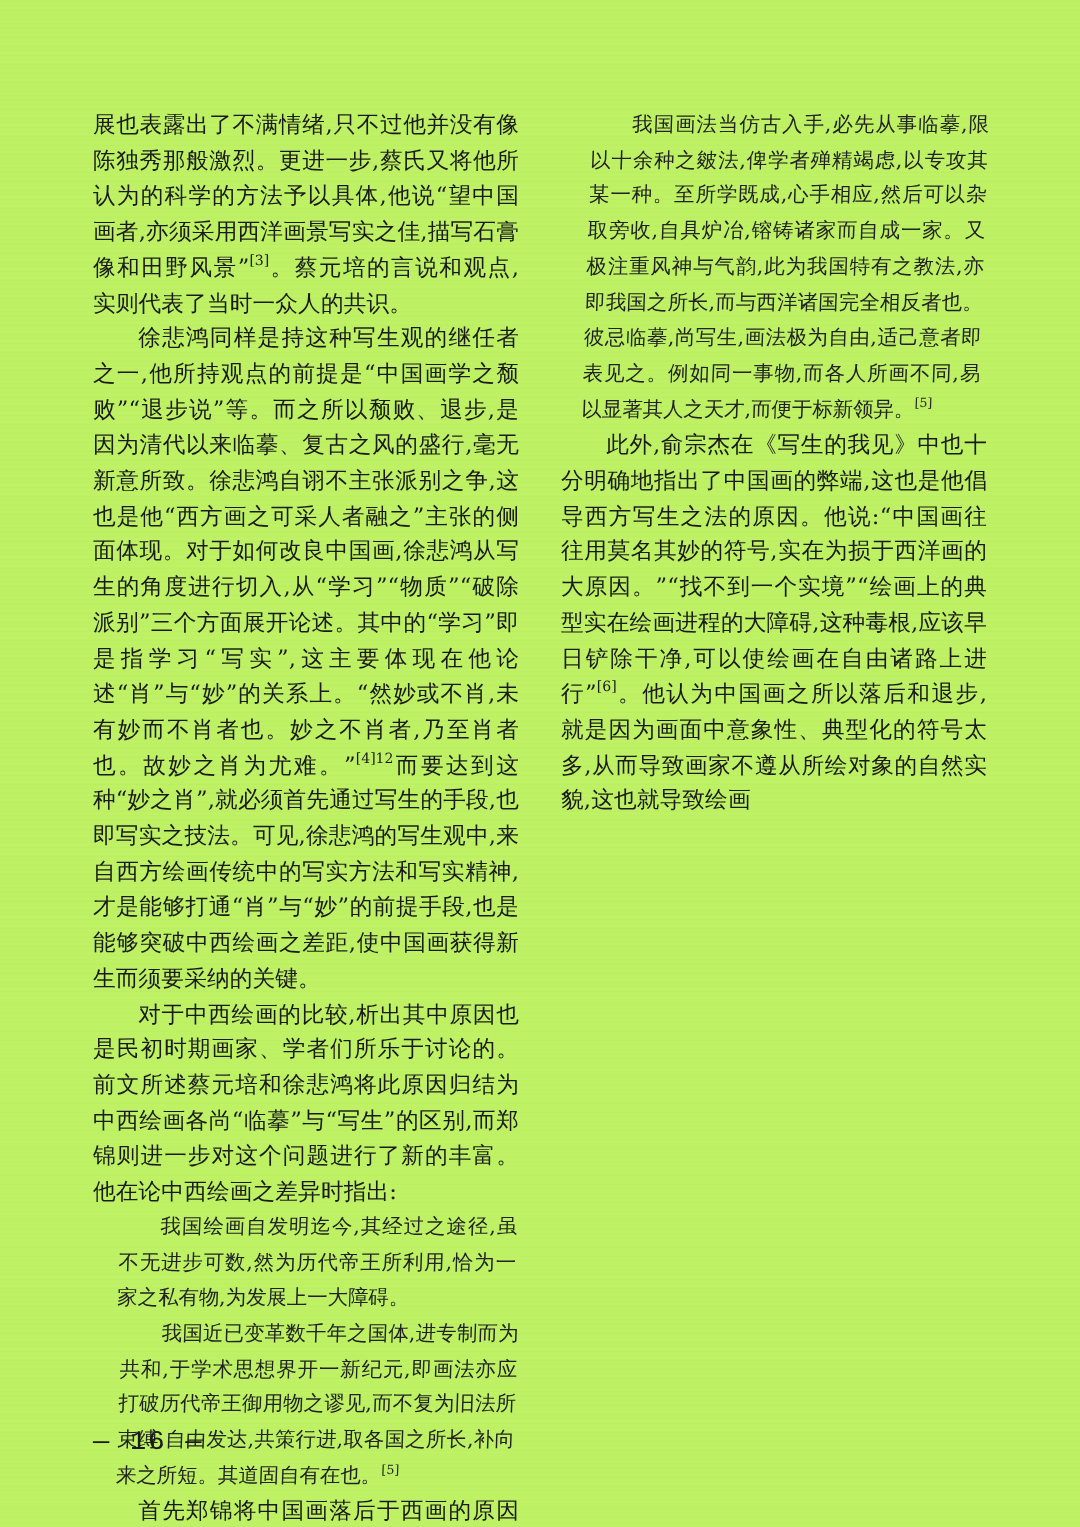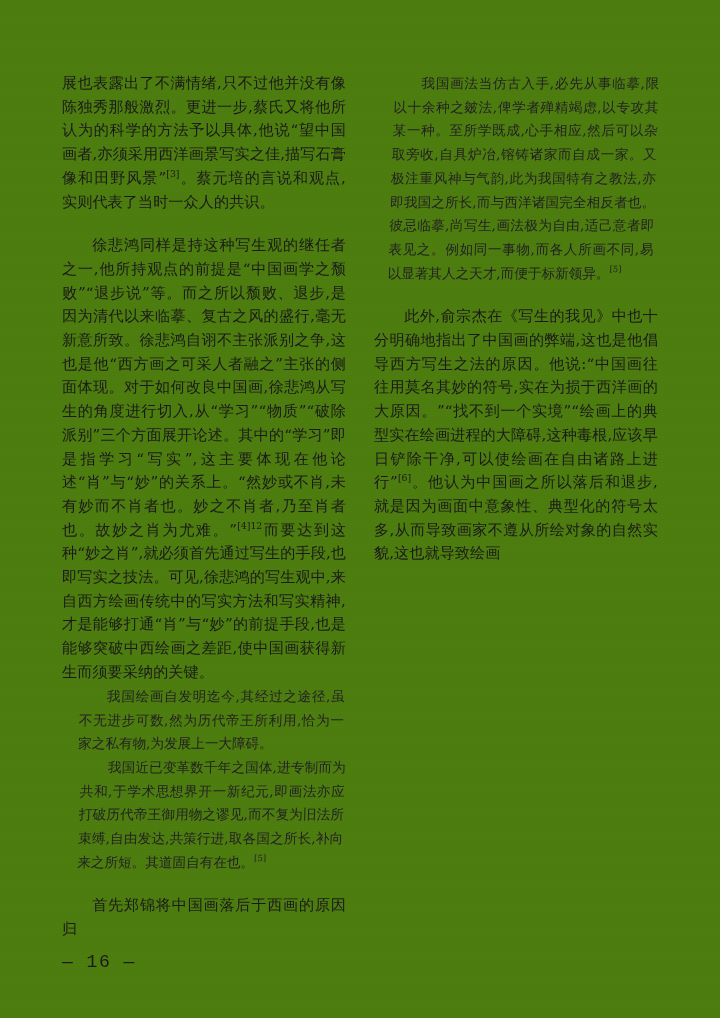--- a/index.html
+++ b/index.html
@@ -14,21 +14,21 @@
     color: #151515;
     overflow: hidden;
     position: relative;
   }
 
   .page {
     position: absolute;
     left: 0; top: 0;
     width: 720px;
     height: 1018px;
-    background: #4d7c0f;
+    background: #bef264;
   }
 
   .columns {
     position: absolute;
     left: 62px;
     top: 72px;
     width: 596px;
     height: 860px;
     display: flex;
     flex-direction: row;
@@ -48,21 +48,20 @@
     line-height: 23.7px;
     text-align: justify;
     text-justify: inter-ideograph;
     letter-spacing: 0.1px;
     color: #1a1a1a;
     text-indent: 0;
     word-break: break-all;
   }
   p.body-par.indent {
     text-indent: 2em;
-    margin-top: 20px;
   }
 
   
   .quote-block {
     margin: 0;
     padding-left: 17px;
     padding-right: 2px;
   }
   p.quote-par {
     margin: 0;
@@ -110,20 +109,21 @@
 </head>
 <body>
 
 <div class="page">
 
   <div class="columns">
 
     <div class="column" id="col-left">
         <p class="body-par">展也表露出了不满情绪,只不过他并没有像陈独秀那般激烈。更进一步,蔡氏又将他所认为的科学的方法予以具体,他说“望中国画者,亦须采用西洋画景写实之佳,描写石膏像和田野风景”<sup class="ref">[3]</sup><span>。蔡元培的言说和观点,实则代表了当时一众人的共识。</span></p>
         <p class="body-par indent">徐悲鸿同样是持这种写生观的继任者之一,他所持观点的前提是“中国画学之颓败”“退步说”等。而之所以颓败、退步,是因为清代以来临摹、复古之风的盛行,毫无新意所致。徐悲鸿自诩不主张派别之争,这也是他“西方画之可采人者融之”主张的侧面体现。对于如何改良中国画,徐悲鸿从写生的角度进行切入,从“学习”“物质”“破除派别”三个方面展开论述。其中的“学习”即是指学习“写实”,这主要体现在他论述“肖”与“妙”的关系上。“然妙或不肖,未有妙而不肖者也。妙之不肖者,乃至肖者也。故妙之肖为尤难。”<sup class="ref">[4]12</sup><span>而要达到这种“妙之肖”,就必须首先通过写生的手段,也即写实之技法。可见,徐悲鸿的写生观中,来自西方绘画传统中的写实方法和写实精神,才是能够打通“肖”与“妙”的前提手段,也是能够突破中西绘画之差距,使中国画获得新生而须要采纳的关键。</span></p>
+        <p class="body-par indent">对于中西绘画的比较,析出其中原因也是民初时期画家、学者们所乐于讨论的。前文所述蔡元培和徐悲鸿将此原因归结为中西绘画各尚“临摹”与“写生”的区别,而郑锦则进一步对这个问题进行了新的丰富。他在论中西绘画之差异时指出:</p>
         <div class="quote-block">
           <p class="quote-par">我国绘画自发明迄今,其经过之途径,虽不无进步可数,然为历代帝王所利用,恰为一家之私有物,为发展上一大障碍。</p>
           <p class="quote-par">我国近已变革数千年之国体,进专制而为共和,于学术思想界开一新纪元,即画法亦应打破历代帝王御用物之谬见,而不复为旧法所束缚,自由发达,共策行进,取各国之所长,补向来之所短。其道固自有在也。<sup class="ref">[5]</sup></p>
         </div>
         <p class="body-par indent">首先郑锦将中国画落后于西画的原因归</p>
       </div>
 
     <div class="column" id="col-right">
         <div class="quote-block">
           <p class="quote-par">我国画法当仿古入手,必先从事临摹,限以十余种之皴法,俾学者殚精竭虑,以专攻其某一种。至所学既成,心手相应,然后可以杂取旁收,自具炉冶,镕铸诸家而自成一家。又极注重风神与气韵,此为我国特有之教法,亦即我国之所长,而与西洋诸国完全相反者也。彼忌临摹,尚写生,画法极为自由,适己意者即表见之。例如同一事物,而各人所画不同,易以显著其人之天才,而便于标新领异。<sup class="ref">[5]</sup></p>

